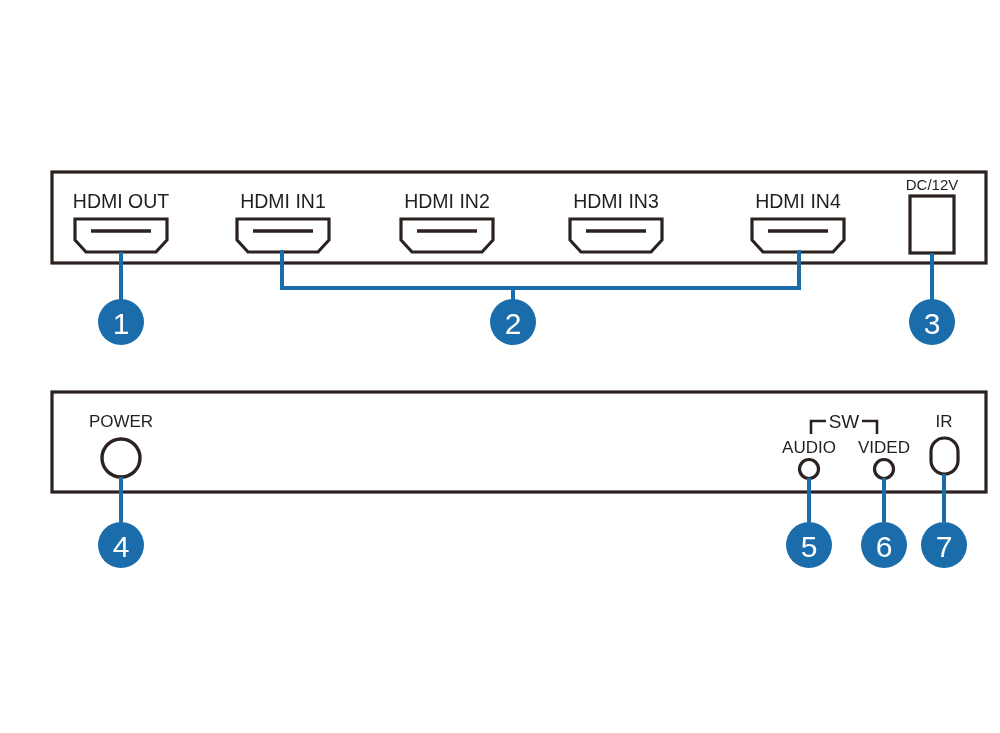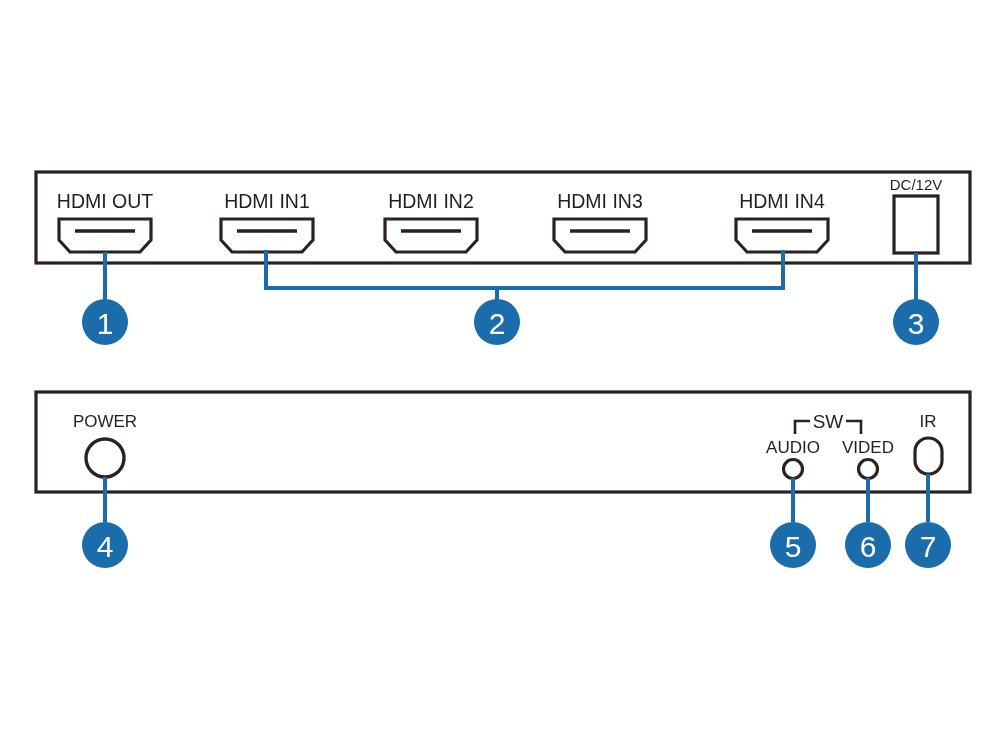--- a/index.html
+++ b/index.html
@@ -9,21 +9,21 @@
   }
   body {
     width: 1000px;
     height: 733px;
     font-family: "Liberation Sans", sans-serif;
     position: relative;
     overflow: hidden;
   }
   #diagram-root {
     position: absolute;
-    left: 0;
+    left: 16px;
     top: 0;
     width: 836px;
     height: 733px;
     border-radius: 20px;
   }
   svg.diagram {
     display: block;
     width: 1000px;
     height: 733px;
   }

